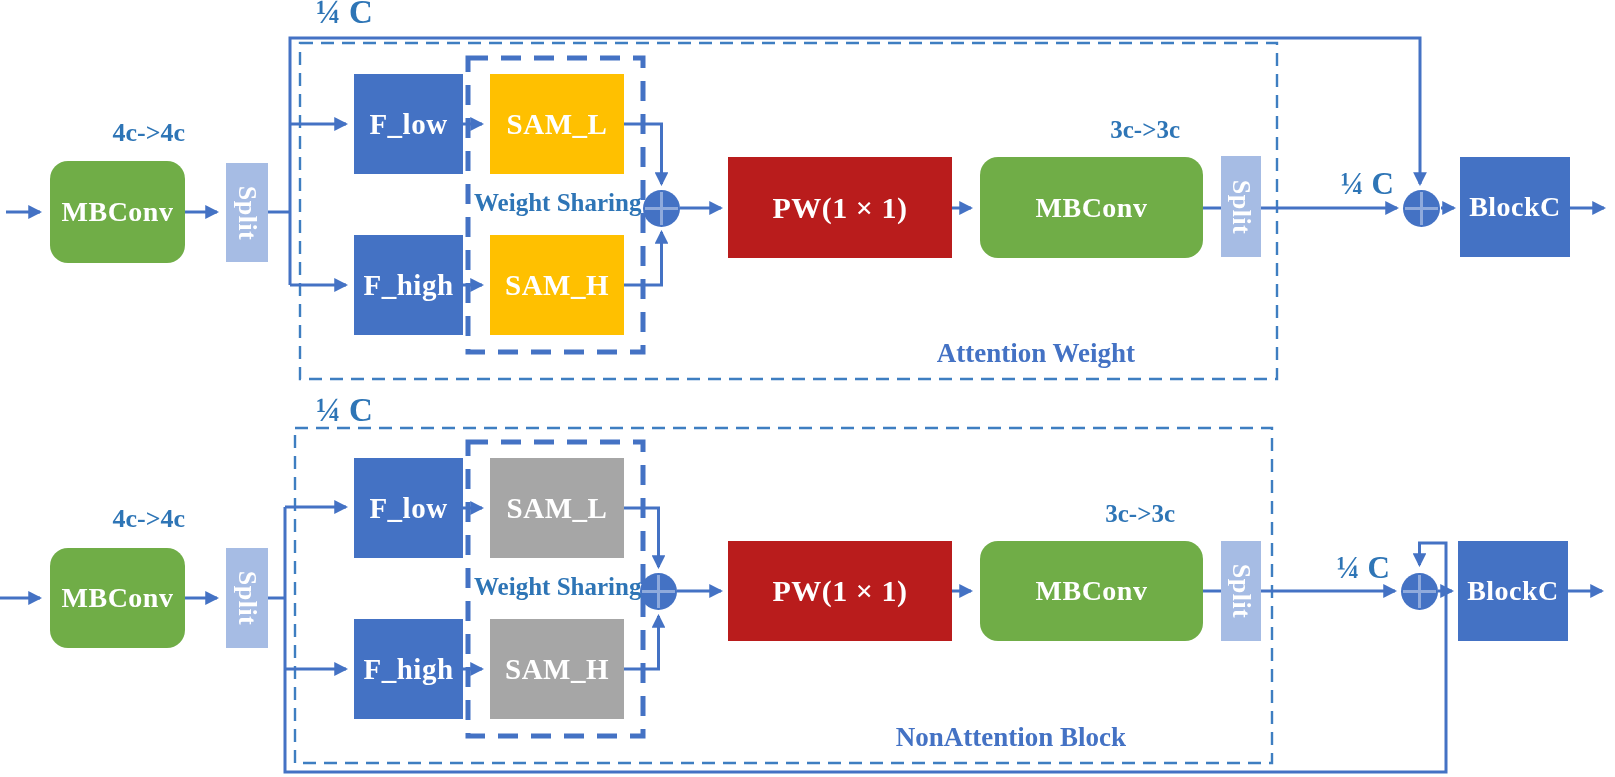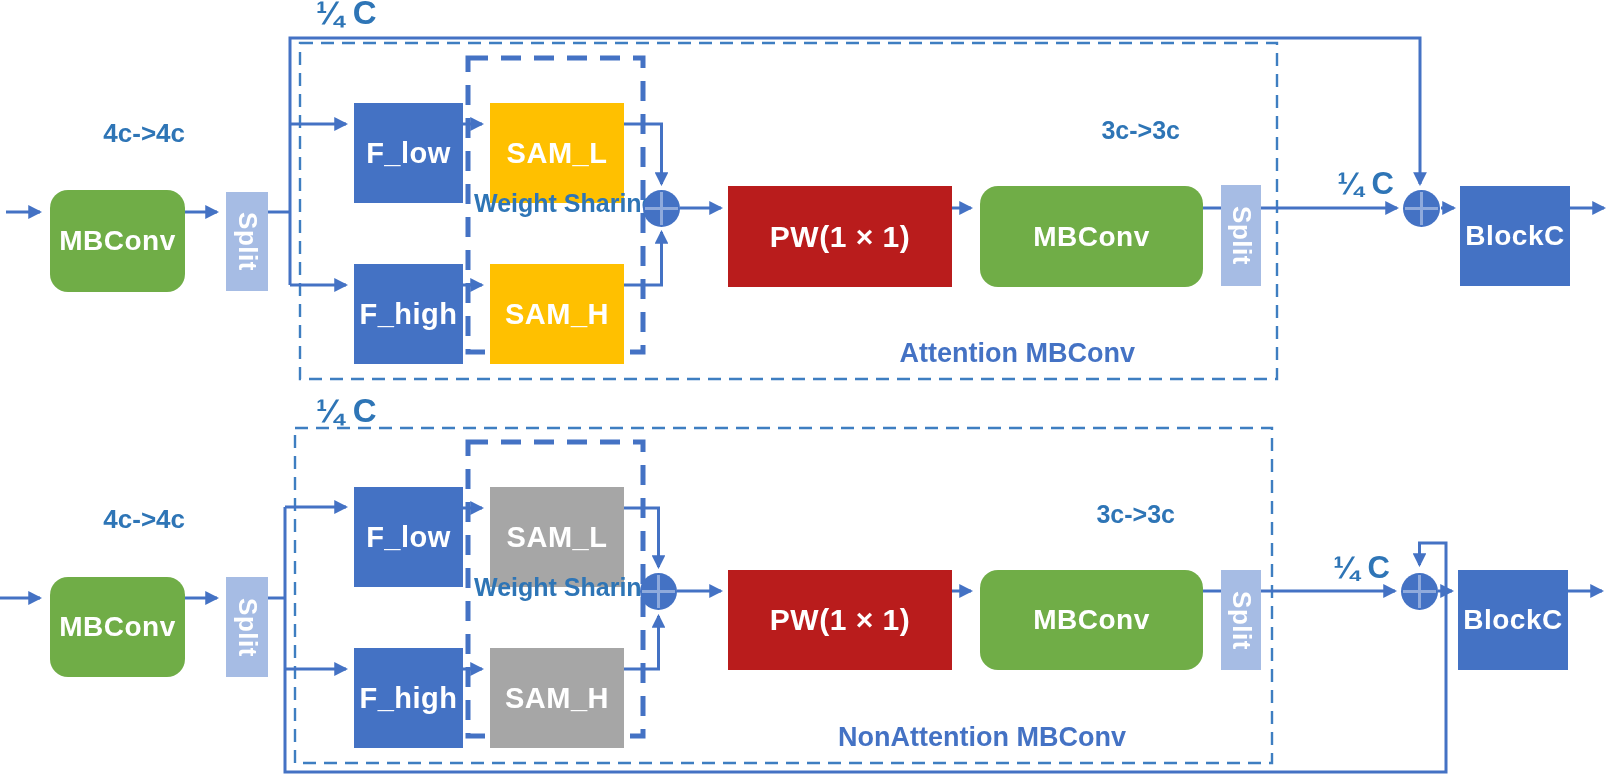--- a/index.html
+++ b/index.html
@@ -1,24 +1,24 @@
 <!DOCTYPE html>
 <html><head>
 <meta charset="utf-8">
 <style>
   * { box-sizing: border-box; }
   html,body { margin:0; padding:0; background:#fff; }
   .canvas {
     position:relative; width:1615px; height:777px; background:#fff;
-    font-family:Liberation Sans, sans-serif; overflow:hidden;
+    font-family:Liberation Serif, serif; overflow:hidden;
   }
   .wires { position:absolute; left:0; top:0; width:1615px; height:777px; pointer-events:none; }
   .box {
     position:absolute; display:flex; align-items:center; justify-content:center;
-    color:#fff; font-weight:bold; letter-spacing:0.5px;margin-top:29px;
+    color:#fff; font-weight:bold; letter-spacing:0.5px;
   }
   .green  { background:#70AD47;border-radius:18px; }
   .blue   { background:#4472C4; }
   .lblue  { background:#A6BCE4; }
   .yellow { background:#FFC000; }
   .orange { background:#b91c1c; }
   .gray   { background:#A6A6A6; }
   .vert span { display:block; transform:rotate(90deg); white-space:nowrap; }
   .lbl { position:absolute; color:#2E75B6; font-weight:bold; white-space:nowrap; }
   .ctr { text-align:right; }
@@ -121,21 +121,21 @@
 
   <div class="lbl ctr" style="left:1298px; width:96px; top:166px; font-size:31px;">¼ C</div>
 
   <div class="plus" style="left:1403px; top:190px;">
       <i class="ph"></i>
       <i class="pv"></i>
     </div>
 
   <div class="box blue" style="left:1460px; top:157px; width:110px; height:100px; font-size:28px;">BlockC</div>
 
-  <div class="lbl ctr title" style="left:835px; width:300px; top:338px; font-size:27px;">Attention MBConv</div>
+  <div class="lbl ctr title" style="left:835px; width:300px; top:338px; font-size:27px;">Attention Weight</div>
 
   <div class="lbl" style="left:316px; top:392px; font-size:33px;">¼ C</div>
 
   <div class="lbl ctr" style="left:50px; width:135px; top:504px; font-size:26px;">4c-&gt;4c</div>
   <div class="box green" style="left:50px; top:548px; width:135px; height:100px; font-size:28px;">MBConv</div>
 
   <div class="box lblue vert" style="left:226px; top:548px; width:42px; height:100px; font-size:26px;">
       <span>Split</span>
     </div>
 
@@ -163,15 +163,15 @@
 
   <div class="lbl ctr" style="left:1294px; width:96px; top:550px; font-size:31px;">¼ C</div>
 
   <div class="plus" style="left:1401px; top:573px;">
       <i class="ph"></i>
       <i class="pv"></i>
     </div>
 
   <div class="box blue" style="left:1458px; top:541px; width:110px; height:100px; font-size:28px;">BlockC</div>
 
-  <div class="lbl ctr title" style="left:826px; width:300px; top:722px; font-size:27px;">NonAttention MBConv</div>
+  <div class="lbl ctr title" style="left:826px; width:300px; top:722px; font-size:27px;">NonAttention Block</div>
 
 </div>
 
 </body></html>

